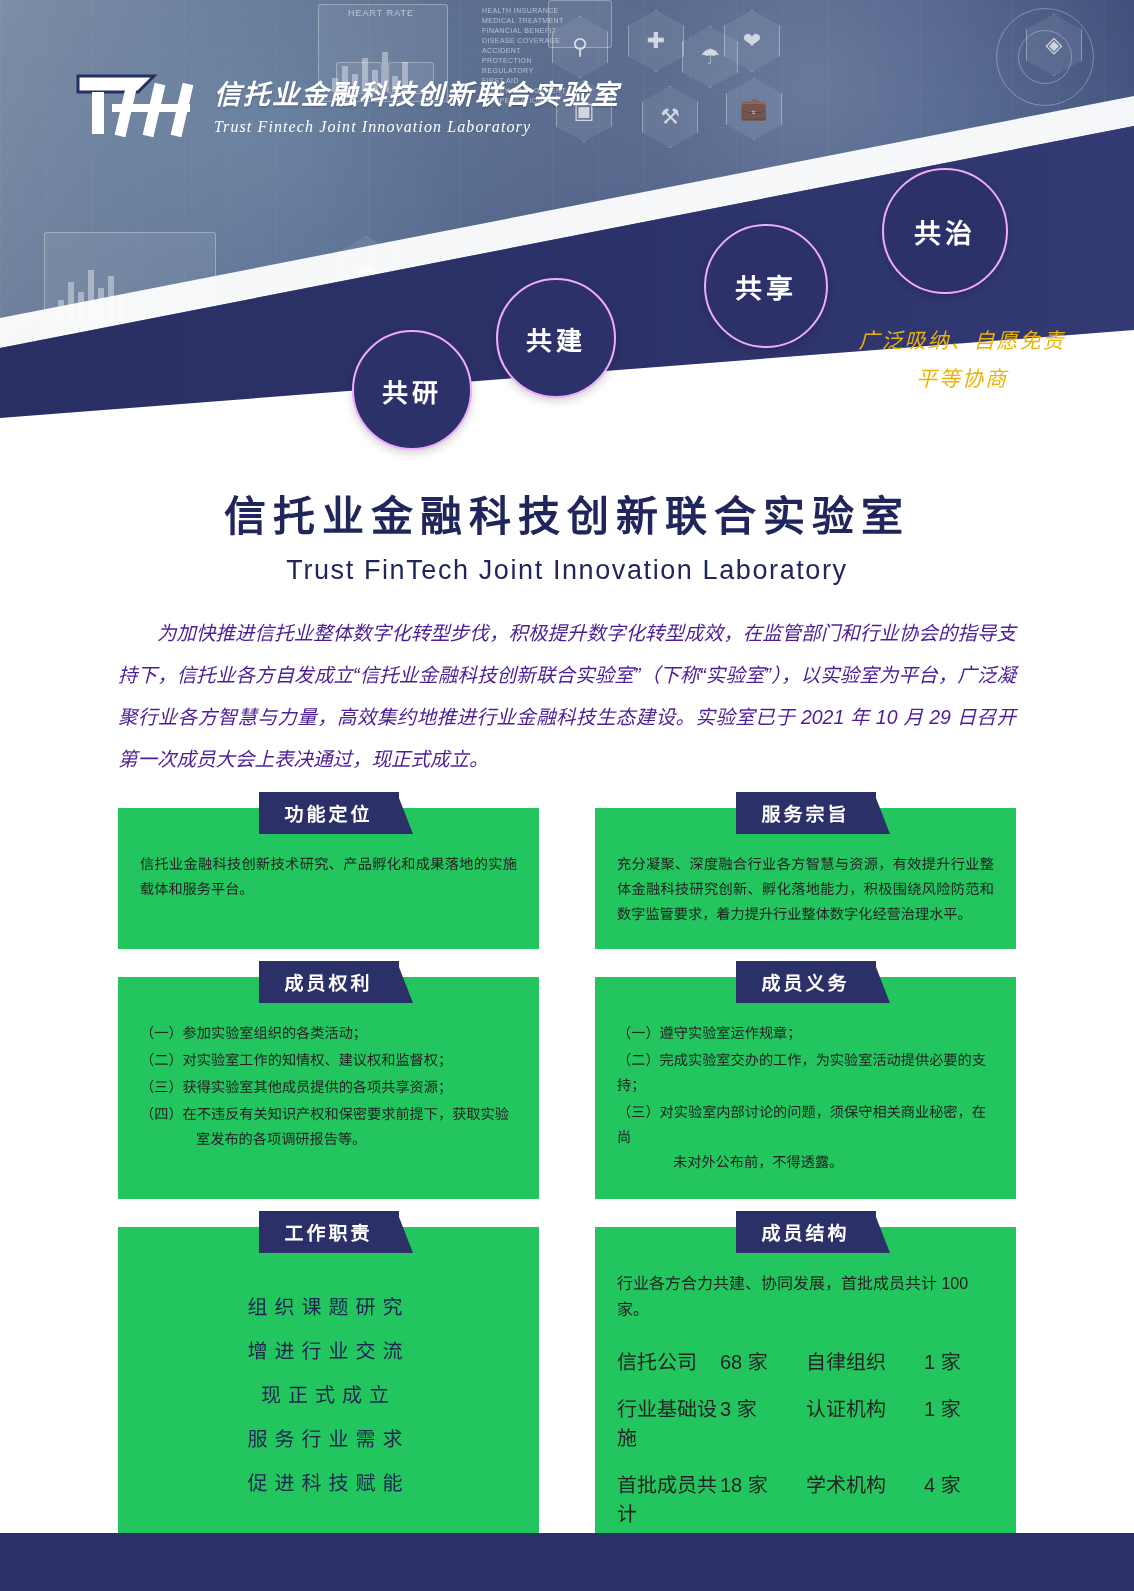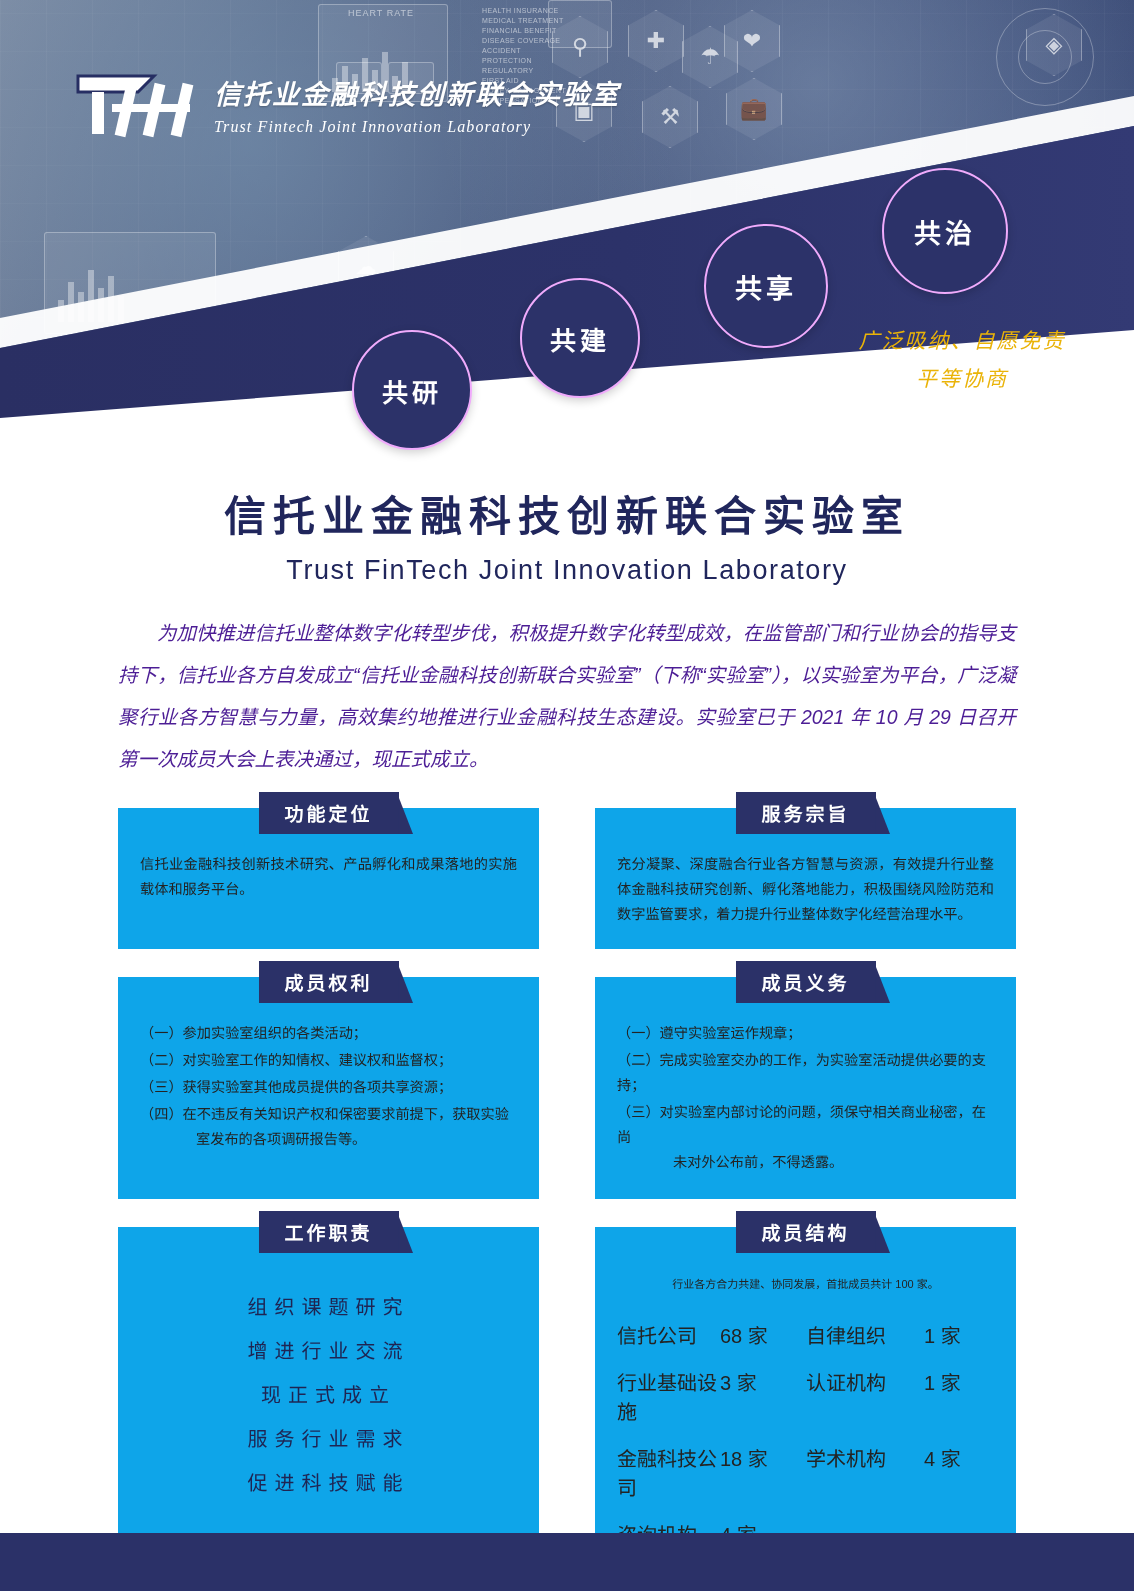--- a/index.html
+++ b/index.html
@@ -150,21 +150,21 @@
     border: 2px solid #f0abfc;
     color: #ffffff;
     display: flex;
     align-items: center;
     justify-content: center;
     font-weight: 700;
     letter-spacing: 4px;
     box-shadow: 0 3px 10px rgba(0,0,0,0.18);
   }
   .circle.c1 { left: 352px; top: 330px; width: 116px; height: 116px; font-size: 26px; }
-  .circle.c2 { left: 520px; top: 278px; width: 116px; height: 116px; font-size: 26px; }
+  .circle.c2 { left: 496px; top: 278px; width: 116px; height: 116px; font-size: 26px; }
   .circle.c3 { left: 704px; top: 224px; width: 120px; height: 120px; font-size: 27px; }
   .circle.c4 { left: 882px; top: 168px; width: 122px; height: 122px; font-size: 27px; }
 
   .slogan {
     position: absolute;
     right: 52px;
     top: 322px;
     width: 240px;
     text-align: center;
     color: #eab308;
@@ -207,21 +207,21 @@
   
   .grid {
     margin: 28px 118px 0 118px;
     display: grid;
     grid-template-columns: 1fr 1fr;
     column-gap: 56px;
     row-gap: 28px;
   }
   .card {
     position: relative;
-    background: #0ea5e9;
+    background: #22c55e;
     padding: 44px 22px 22px 22px;
     box-sizing: border-box;
   }
   .card-tag {
     position: absolute;
     top: -16px;
     left: 50%;
     transform: translateX(-50%);
     background: #2b3168;
     color: #ffffff;
@@ -270,25 +270,24 @@
   }
   .duty-list li {
     list-style: none;
     font-size: 20px;
     color: #1f2452;
     letter-spacing: 7px;
     line-height: 44px;
   }
 
   .member-intro {
-    font-size: 11px;
+    font-size: 16px;
     color: #232323;
     line-height: 26px;
     margin-bottom: 14px;
-    text-align: center;
   }
   .member-table {
     width: 100%;
     border-collapse: collapse;
     font-size: 20px;
     color: #232323;
   }
   .member-table td {
     padding: 9px 0;
     vertical-align: top;
@@ -465,21 +464,21 @@
           <td class="lbl2">自律组织</td>
           <td class="num2">1 家</td>
         </tr>
         <tr>
           <td>行业基础设施</td>
           <td class="num">3 家</td>
           <td class="lbl2">认证机构</td>
           <td class="num2">1 家</td>
         </tr>
         <tr>
-          <td>金融科技公司</td>
+          <td>首批成员共计</td>
           <td class="num">18 家</td>
           <td class="lbl2">学术机构</td>
           <td class="num2">4 家</td>
         </tr>
         <tr>
           <td>咨询机构</td>
           <td class="num">4 家</td>
           <td class="lbl2"></td>
           <td class="num2"></td>
         </tr>

